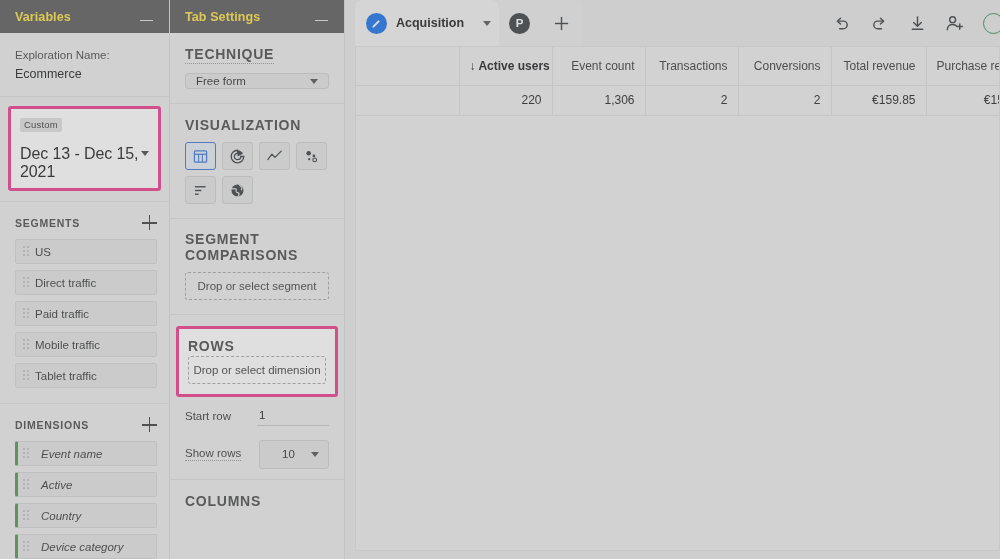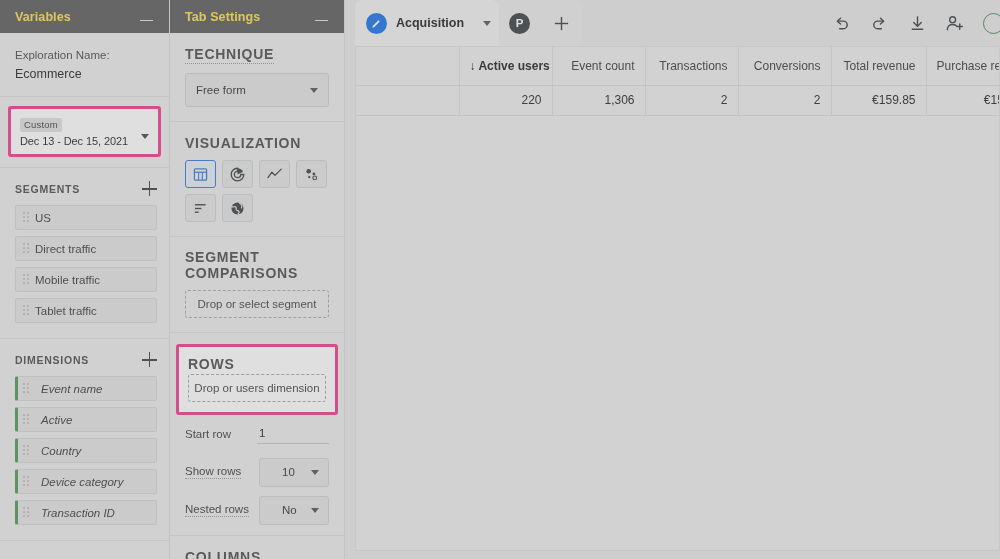--- a/index.html
+++ b/index.html
@@ -48,21 +48,21 @@
   .datebox {
     position: relative; background: #fff;
     border: 3.5px solid #ec3e8f; border-radius: 3px;
     padding: 5px 8px 7px 9px;
   }
   .chip-custom {
     display: inline-block; font-size: 9.5px; color: #3c3c3c;
     background: #e0e0e0; border-radius: 2px; padding: 1px 4px 2px 4px;
     letter-spacing: .2px;
   }
-  .date-val { font-size: 11px; color: #1f1f1f; margin-top: 3px; letter-spacing: -.1px; }
+  .date-val { font-size: 16px; color: #1f1f1f; margin-top: 13px; letter-spacing: -.1px; }
   .date-caret {
     position: absolute; right: 9px; top: 50%; margin-top: 2px;
     width: 0; height: 0; border-left: 4.5px solid transparent;
     border-right: 4.5px solid transparent; border-top: 5px solid #4a4a4a;
   }
 
   .grp { padding: 13px 12px 9px 15px; border-bottom: 1px solid #dcdddd; }
   .grp-head { display: flex; align-items: center; justify-content: space-between; margin-bottom: 9px; }
   .grp-title { font-size: 10.5px; font-weight: bold; letter-spacing: .75px; color: #4c4c4c; }
   .plus { position: relative; width: 15px; height: 15px; cursor: pointer; }
@@ -93,21 +93,21 @@
 
   
   .tab-panel { width: 175px; border-right: 1px solid #d9dada; position: relative; }
   .ts-sec { padding: 12px 15px 14px 15px; border-bottom: 1px solid #dcdddd; }
   .ts-lbl {
     font-size: 14px; font-weight: bold; letter-spacing: .75px; color: #4c4c4c;
     margin-bottom: 9px; display: inline-block;
   }
   .ts-lbl.dotted { border-bottom: 1px dotted #999; padding-bottom: 1px; }
   .select {
-    position: relative; height: 34px; background: #e4e5e5;
+    position: relative; height: 16px; background: #e4e5e5;
     border: 1px solid #cfd0d0; border-radius: 3px;
     display: flex; align-items: center; padding-left: 10px; cursor: pointer;
   }
   .select span { font-size: 11.5px; color: #333; }
   .select::after {
     content: ""; position: absolute; right: 10px; top: 50%; margin-top: -2px;
     width: 0; height: 0; border-left: 4.5px solid transparent;
     border-right: 4.5px solid transparent; border-top: 5px solid #555;
   }
 
@@ -269,20 +269,31 @@
       </div>
       <div class="chip">
         <span class="dots">
             <i></i>
             <i></i>
             <i></i>
             <i></i>
             <i></i>
             <i></i>
           </span>
+        <span class="chip-txt">Paid traffic</span>
+      </div>
+      <div class="chip">
+        <span class="dots">
+            <i></i>
+            <i></i>
+            <i></i>
+            <i></i>
+            <i></i>
+            <i></i>
+          </span>
         <span class="chip-txt">Mobile traffic</span>
       </div>
       <div class="chip">
         <span class="dots">
             <i></i>
             <i></i>
             <i></i>
             <i></i>
             <i></i>
             <i></i>
@@ -416,37 +427,31 @@
     </div>
 
     <div class="ts-sec">
       <div class="ts-lbl">SEGMENT COMPARISONS</div>
       <div class="drop">Drop or select segment</div>
     </div>
 
     <div style="padding-top:11px;">
       <div class="rows-hl">
         <div class="ts-lbl">ROWS</div>
-        <div class="drop">Drop or users dimension</div>
+        <div class="drop">Drop or select dimension</div>
       </div>
 
       <div class="ctrl-row">
         <div class="ctrl-lbl">Start row</div>
         <div class="num-inp">1</div>
       </div>
       <div class="ctrl-row">
         <div class="ctrl-lbl dotted">Show rows</div>
         <div class="sel-sm">
           <span>10</span>
-        </div>
-      </div>
-      <div class="ctrl-row">
-        <div class="ctrl-lbl dotted">Nested rows</div>
-        <div class="sel-sm">
-          <span>No</span>
         </div>
       </div>
       <div class="divider"></div>
     </div>
 
     <div class="ts-sec" style="border-bottom:none;">
       <div class="ts-lbl">COLUMNS</div>
       
       
     </div>

